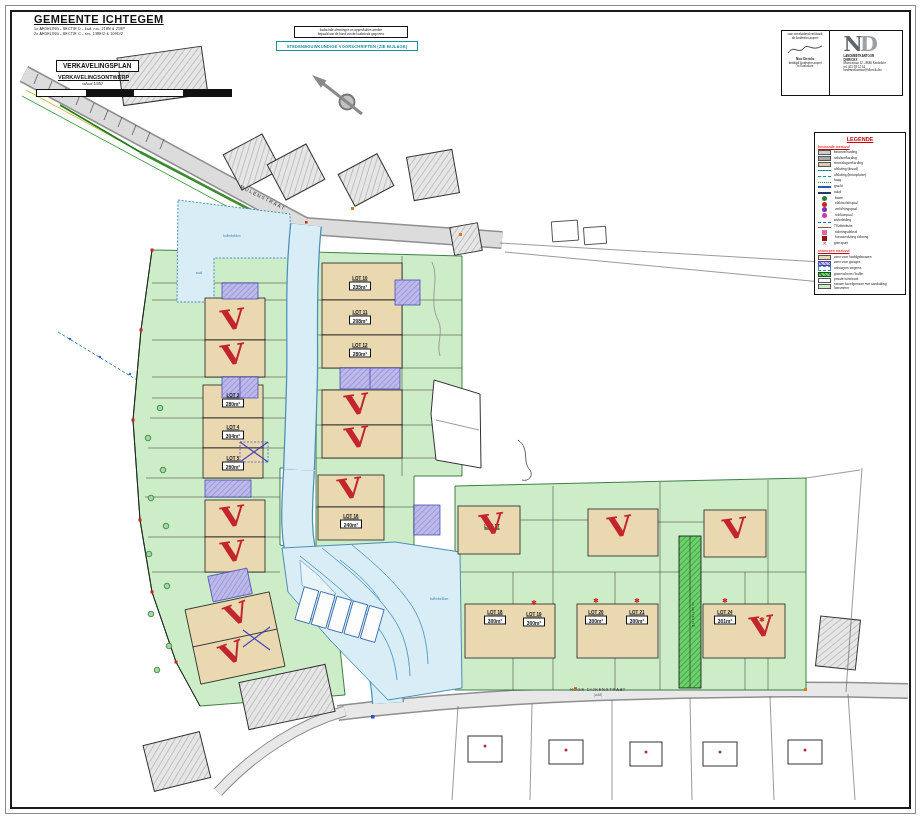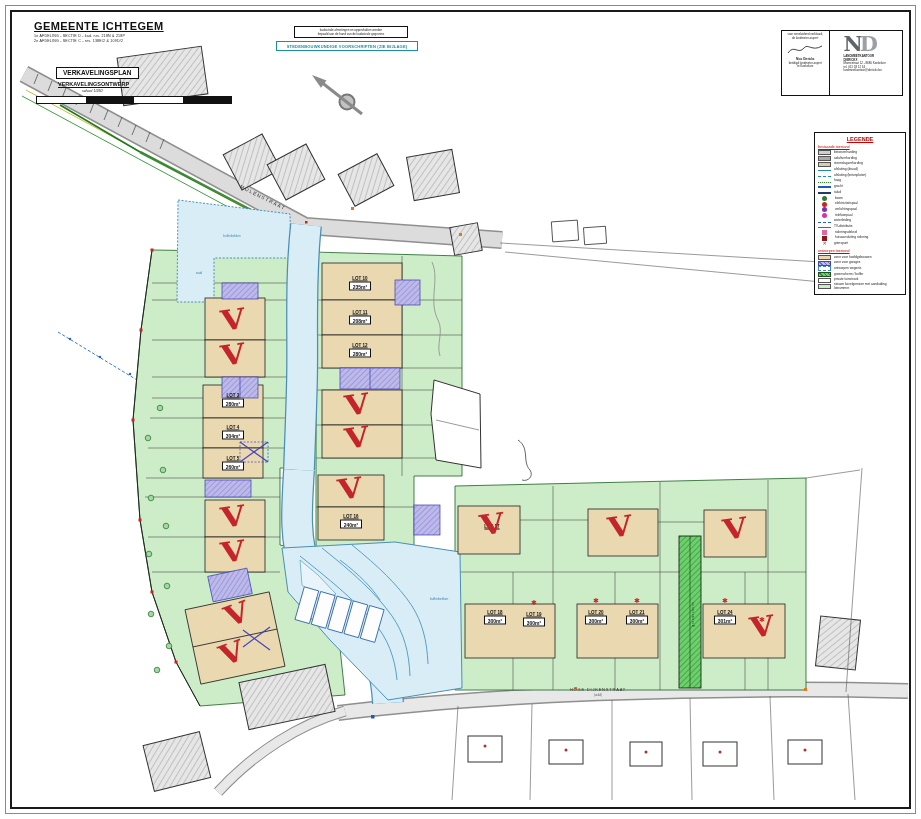--- a/index.html
+++ b/index.html
@@ -3,21 +3,21 @@
 <meta charset="utf-8">
 <style>
   html,body{margin:0;padding:0;background:#e8e8e8;}
   .sheet{position:relative;width:921px;height:819px;background:#ffffff;overflow:hidden;
          font-family:"Liberation Sans",sans-serif;color:#111;}
   .frame-outer{position:absolute;inset:5px;border:1px solid #8a8a8a;pointer-events:none;}
   .frame-inner{position:absolute;inset:10px;border:2px solid #1a1a1a;pointer-events:none;}
   .map{position:absolute;left:0;top:0;width:921px;height:819px;}
 
   
-  .titleblock{position:absolute;left:34px;top:20px;width:210px;}
+  .titleblock{position:absolute;left:34px;top:13px;width:210px;}
   .tb-title{font-size:11px;font-weight:bold;letter-spacing:.4px;text-decoration:underline;}
   .tb-sub{font-size:3.6px;color:#222;margin-top:1.5px;letter-spacing:.2px;}
   .tb-plan{display:inline-block;margin:4px 0 0 22px;padding:1.5px 6px;border:1.2px solid #111;
            font-size:6.5px;font-weight:bold;background:#fff;}
   .tb-design{margin:2px 0 0 24px;font-size:5.5px;font-weight:bold;text-decoration:underline;}
   .tb-scale{margin:2px 0 0 48px;font-size:3.6px;font-style:italic;}
   .scalebar{margin:3px 0 0 2px;width:194px;height:6px;border:1px solid #111;
     background:linear-gradient(90deg,#fff 0 25%,#111 25% 50%,#fff 50% 75%,#111 75% 100%);}
 
   

